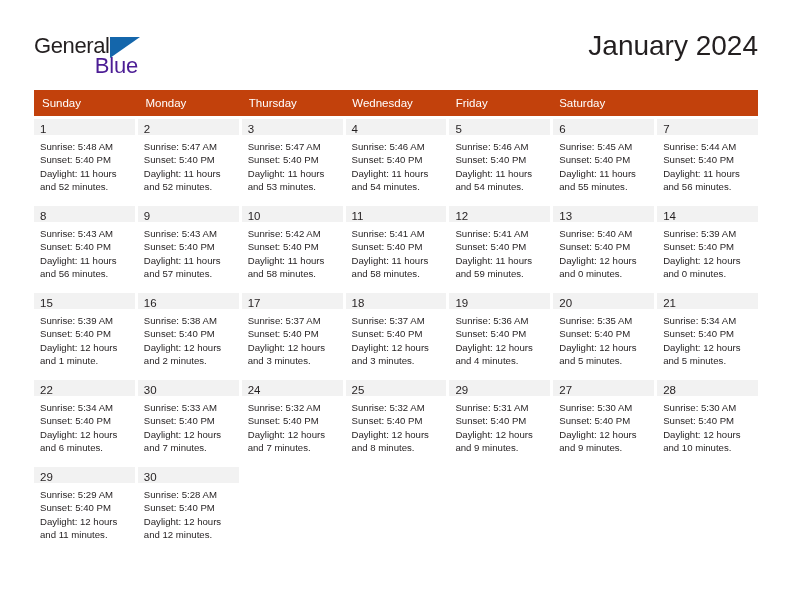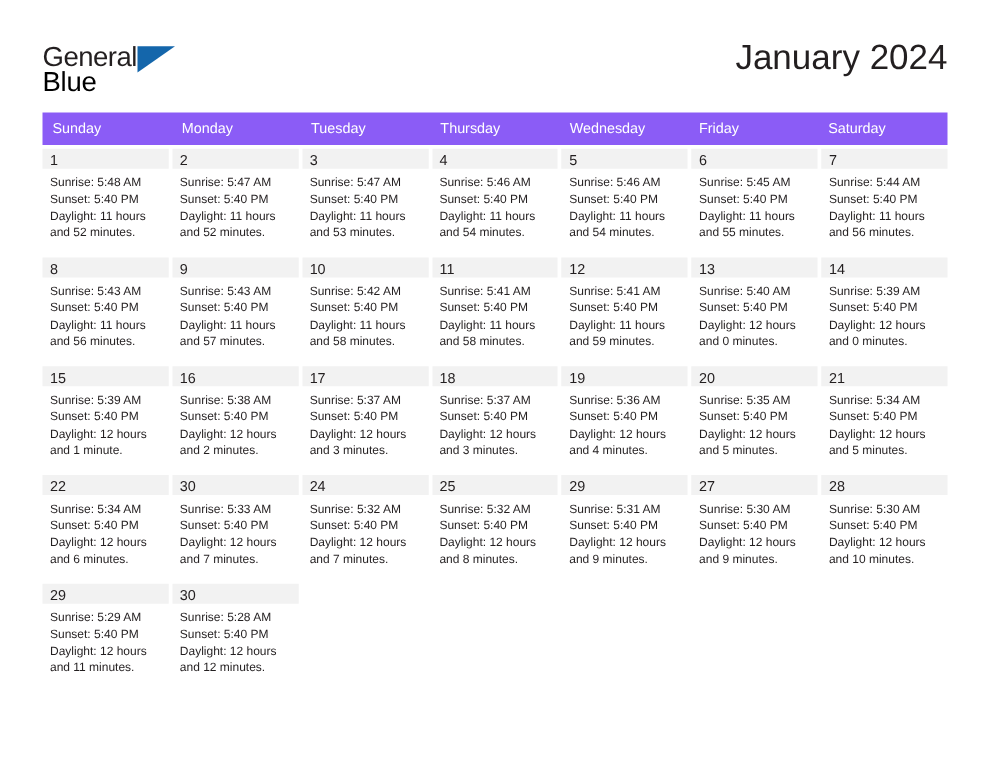--- a/index.html
+++ b/index.html
@@ -33,23 +33,23 @@
   .logo-line1 {
     font-size: 22px;
     letter-spacing: -0.4px;
     color: #231f20;
     line-height: 24px;
     font-weight: 400;
   }
   .logo-line2 {
     font-size: 22px;
     letter-spacing: -0.2px;
-    color: #000000;
+    color: #4c1d95;
     line-height: 22px;
-    text-align: left;
+    text-align: right;
     width: 104px;
     margin-top: -3px;
     font-weight: 400;
   }
   .logo-triangle {
     position: absolute;
     top: 7px;
     left: 76px;
     width: 0;
     height: 0;
@@ -77,21 +77,21 @@
   }
 
   
   .calendar {
     margin: 12px 34px 0 34px;
     width: 724px;
   }
   .weekday-row {
     display: grid;
     grid-template-columns: repeat(7, 1fr);
-    background: #8b5cf6;
+    background: #c2410c;
     column-gap: 0;
   }
   .weekday {
     color: #ffffff;
     font-size: 11.5px;
     padding: 6px 0 6px 8px;
     line-height: 14px;
   }
 
   .week-row {
@@ -142,21 +142,20 @@
     </div>
     <div class="title-block">
       <div class="cal-title">January 2024</div>
     </div>
   </div>
 
   <div class="calendar">
     <div class="weekday-row">
       <div class="weekday">Sunday</div>
       <div class="weekday">Monday</div>
-      <div class="weekday">Tuesday</div>
       <div class="weekday">Thursday</div>
       <div class="weekday">Wednesday</div>
       <div class="weekday">Friday</div>
       <div class="weekday">Saturday</div>
     </div>
 
     <div id="weeks-container">
         <div class="week-row">
           <div class="day-cell filled">
             <div class="daynum-band"><span class="daynum">1</span></div>

